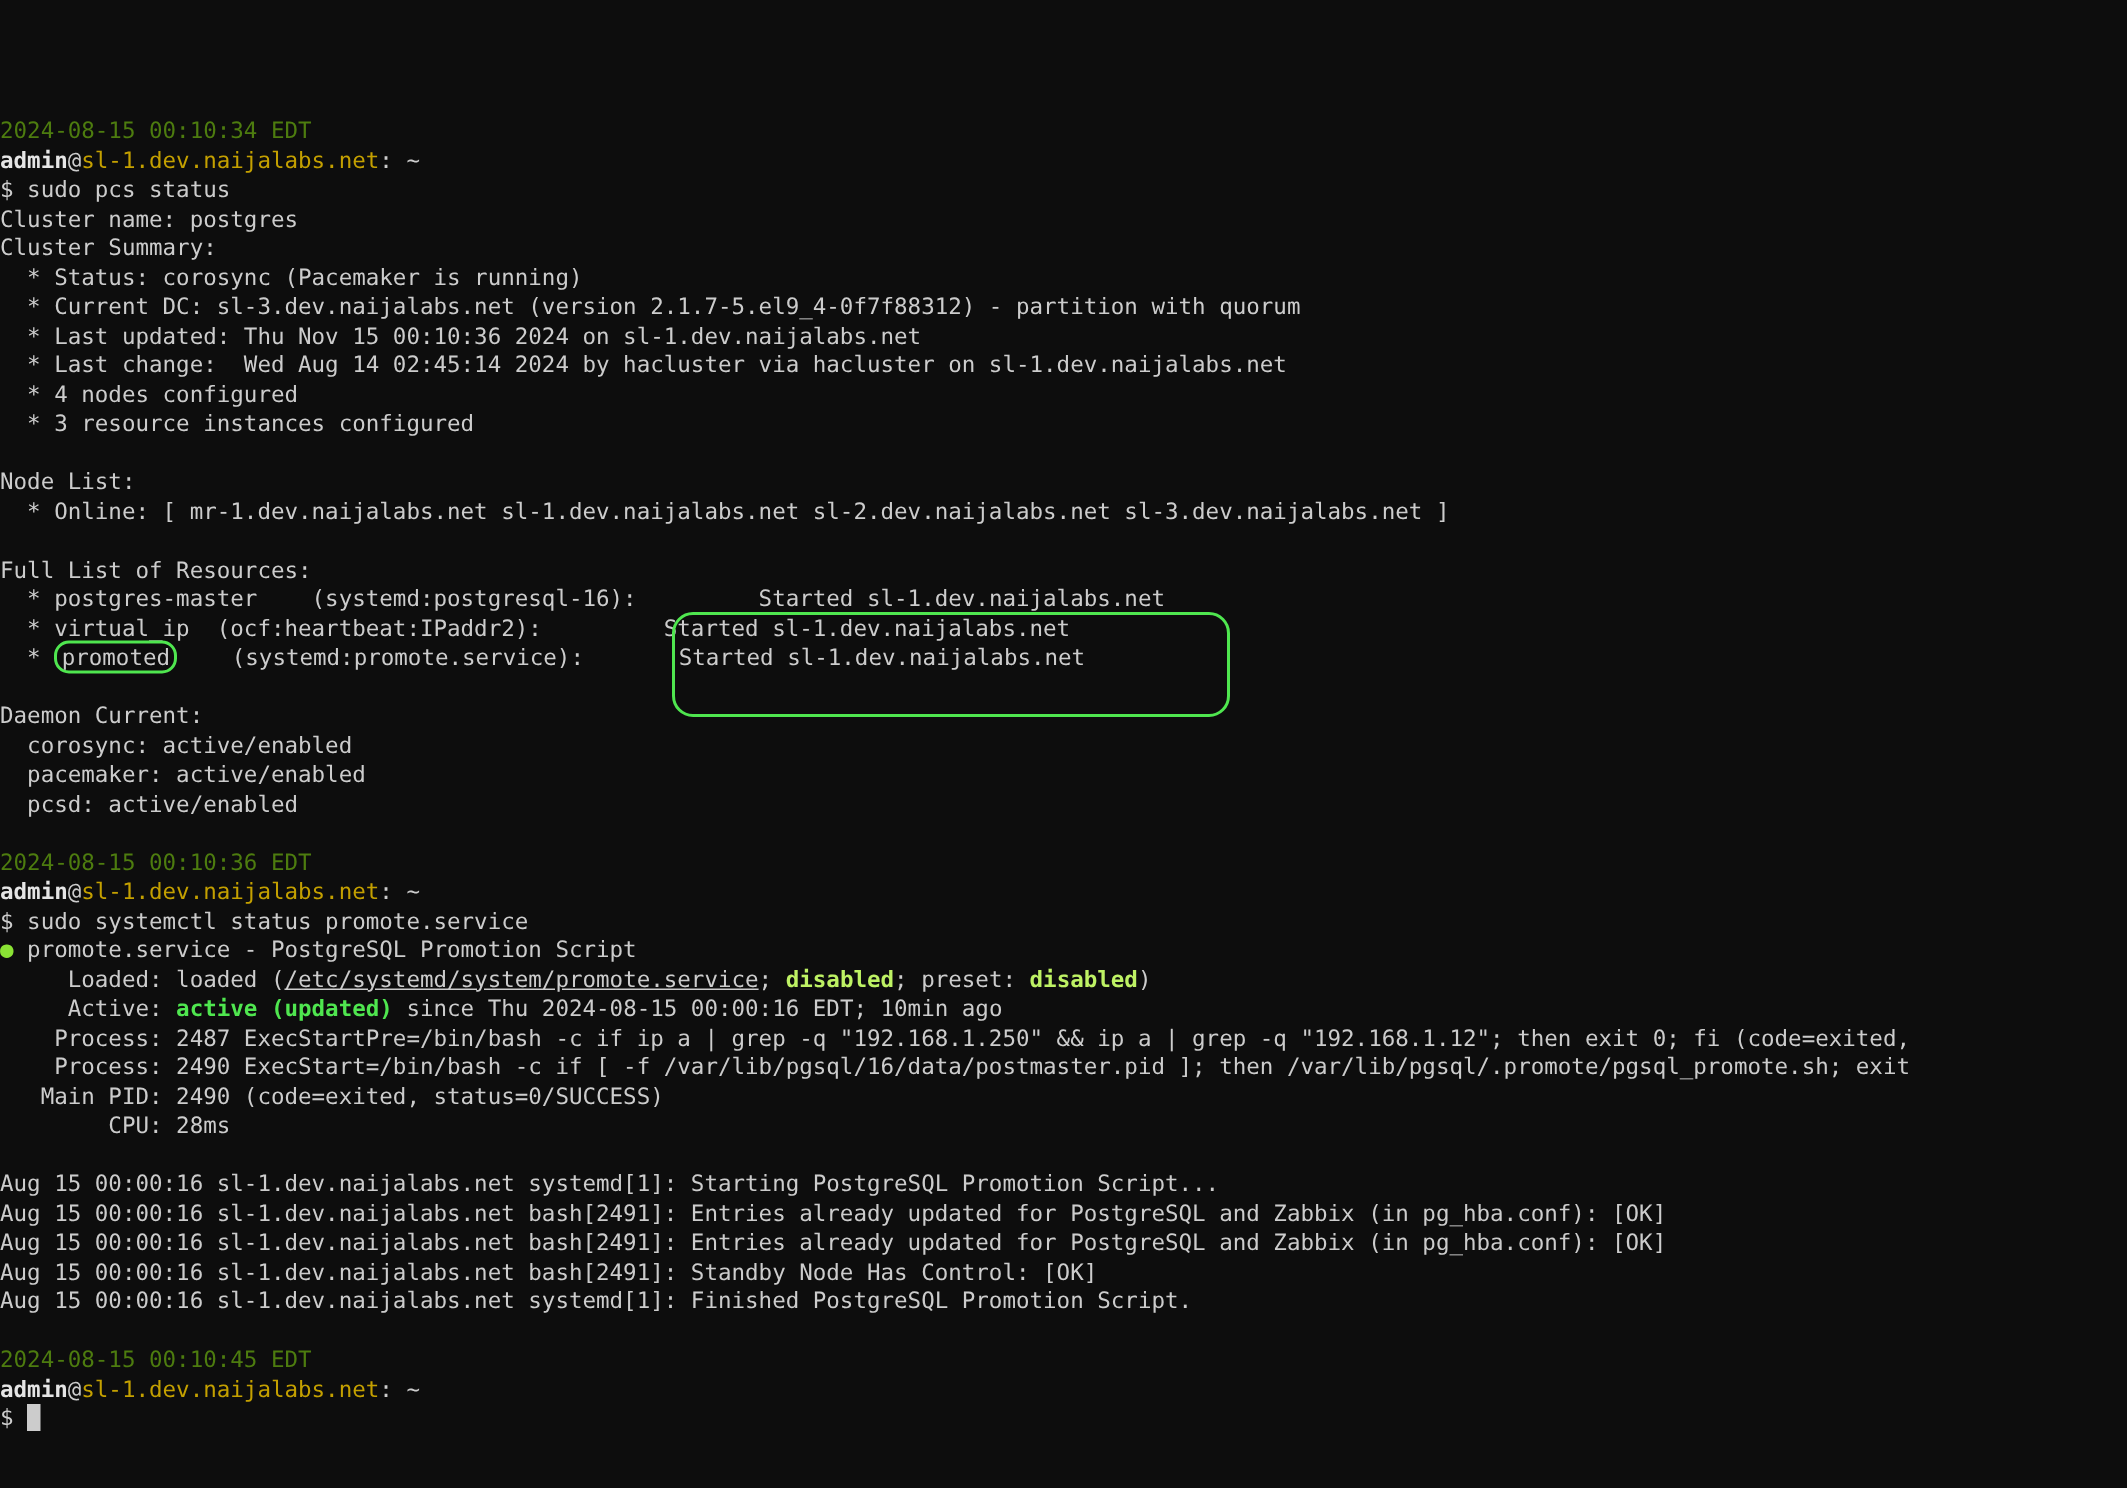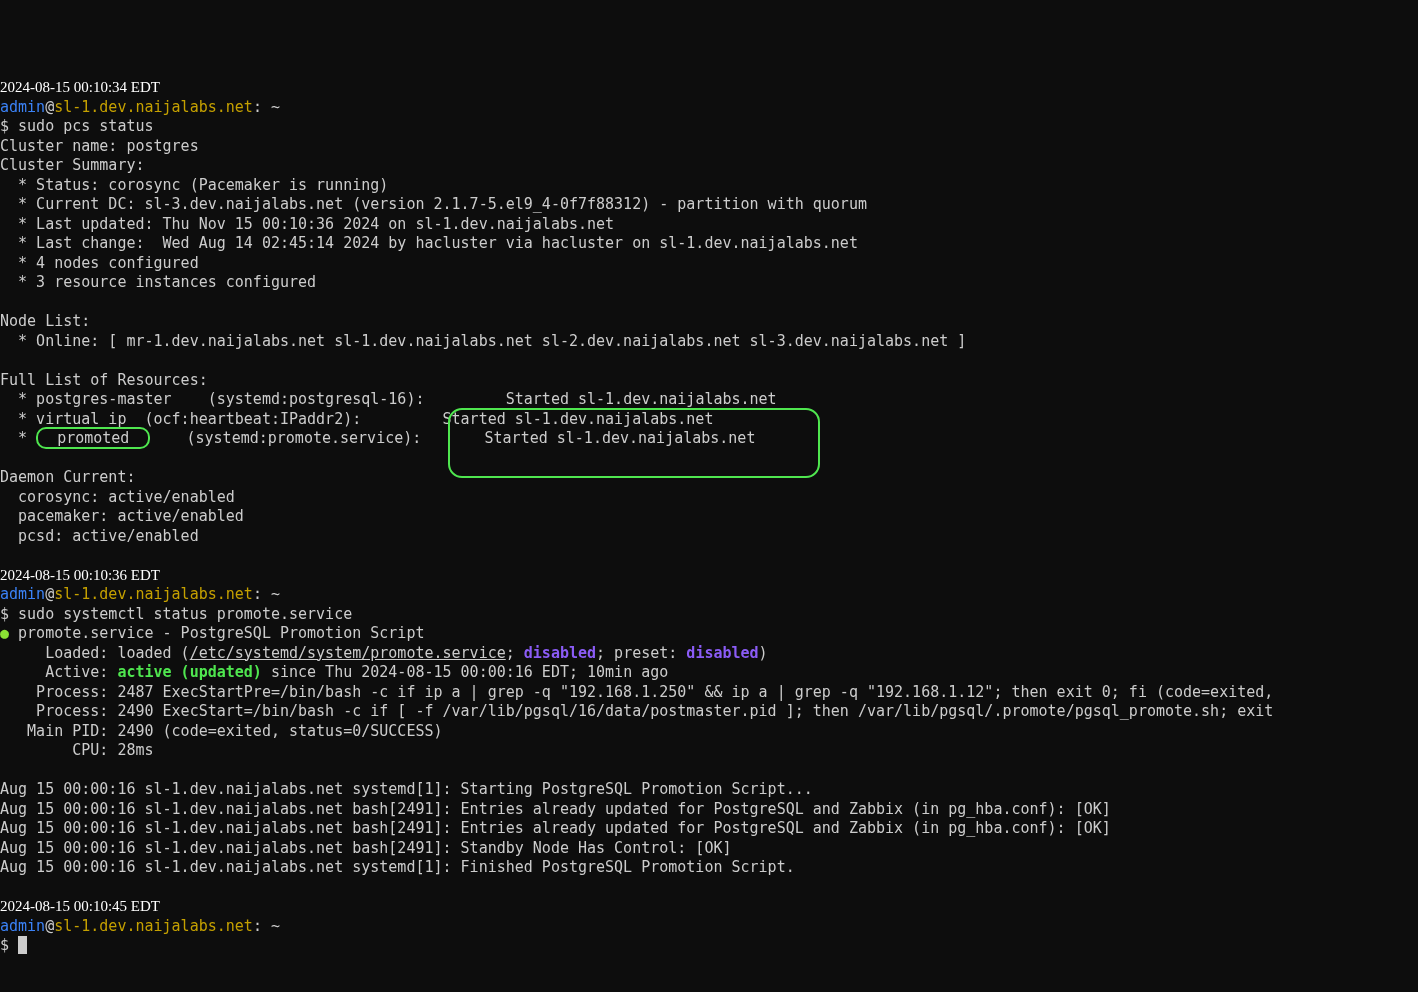--- a/index.html
+++ b/index.html
@@ -10,31 +10,31 @@
       font-family: "Monaco", "Menlo", "Consolas", monospace;
       font-size: 15px;
       line-height: 19.5px;
       white-space: pre;
       overflow: hidden;
     }
     .terminal-area {
       position: relative;
       padding: 0;
     }
-    .gray   { color: #ffffff; font-family: Liberation Serif, serif; }
-    .green  { color: #3b82f6; }
+    .gray   { color: #4d7c0f; }
+    .green  { color: #e5e5e5; font-weight: bold; }
     .bgreen { color: #4fe64f; font-weight: bold; }
     .yellow { color: #c4a000; margin-top: 40px; }
-    .gold   { color: #8b5cf6; font-weight: bold; }
+    .gold   { color: #bef264; font-weight: bold; }
     .underline { text-decoration: underline; margin-top: 10px; }
 
     .highlight-box {
       border: 2px solid #4fe64f;
       border-radius: 10px;
-      padding: 0 19px;
+      padding: 0 3px;
     }
     .cursor {
       display:inline-block;
       width: 9px;
       height: 18px;
       background:#cccccc;
       vertical-align: text-bottom;
     }
 
     .annot-box {

